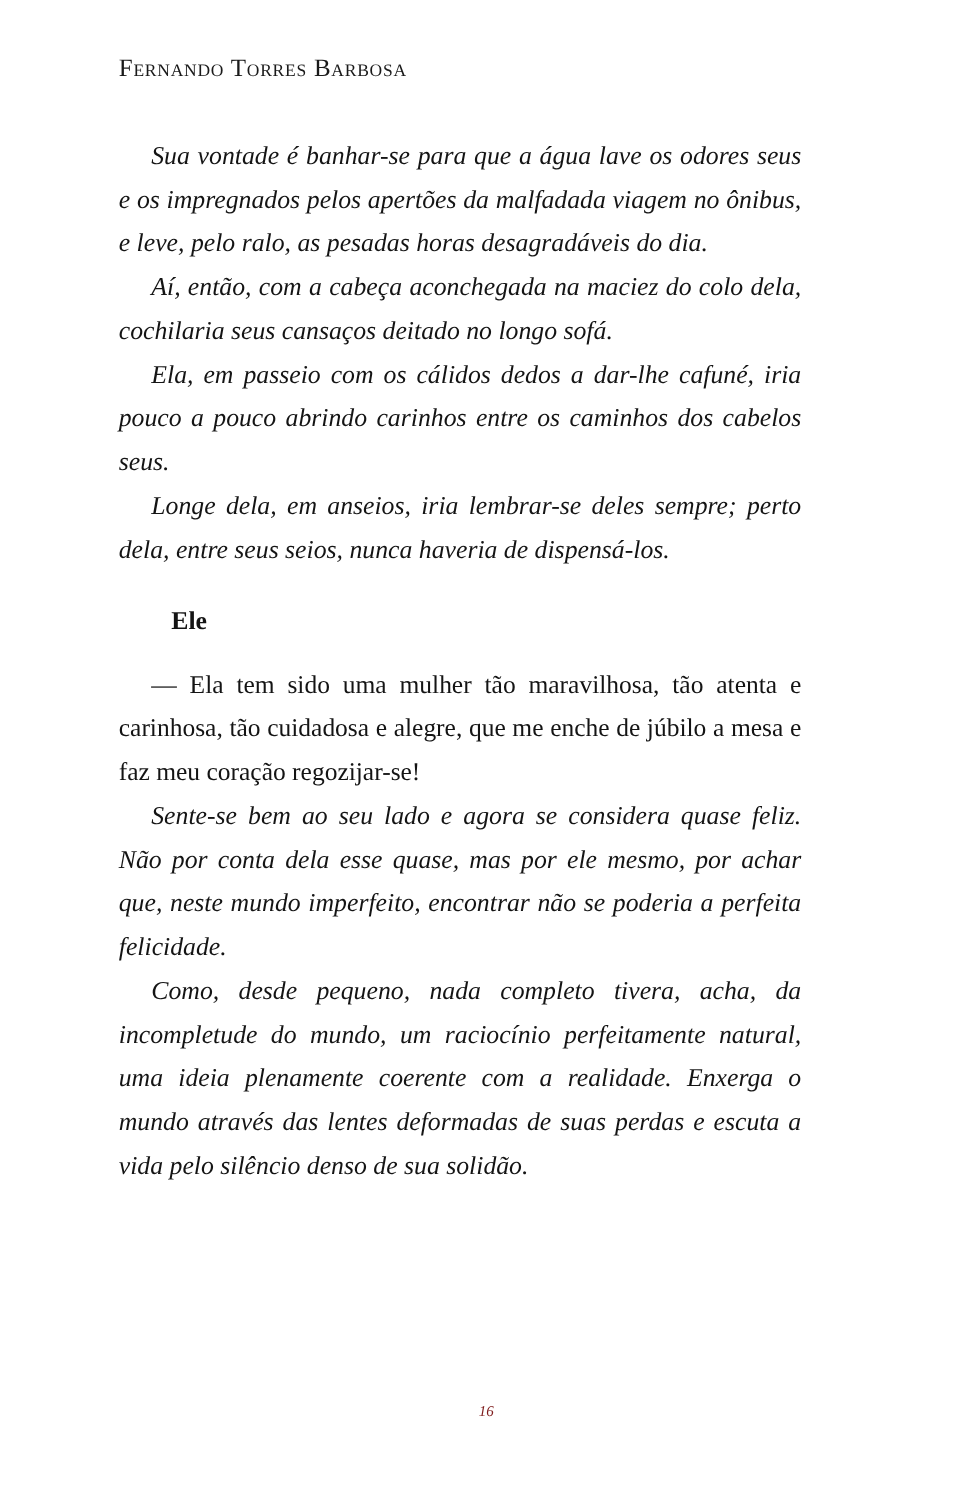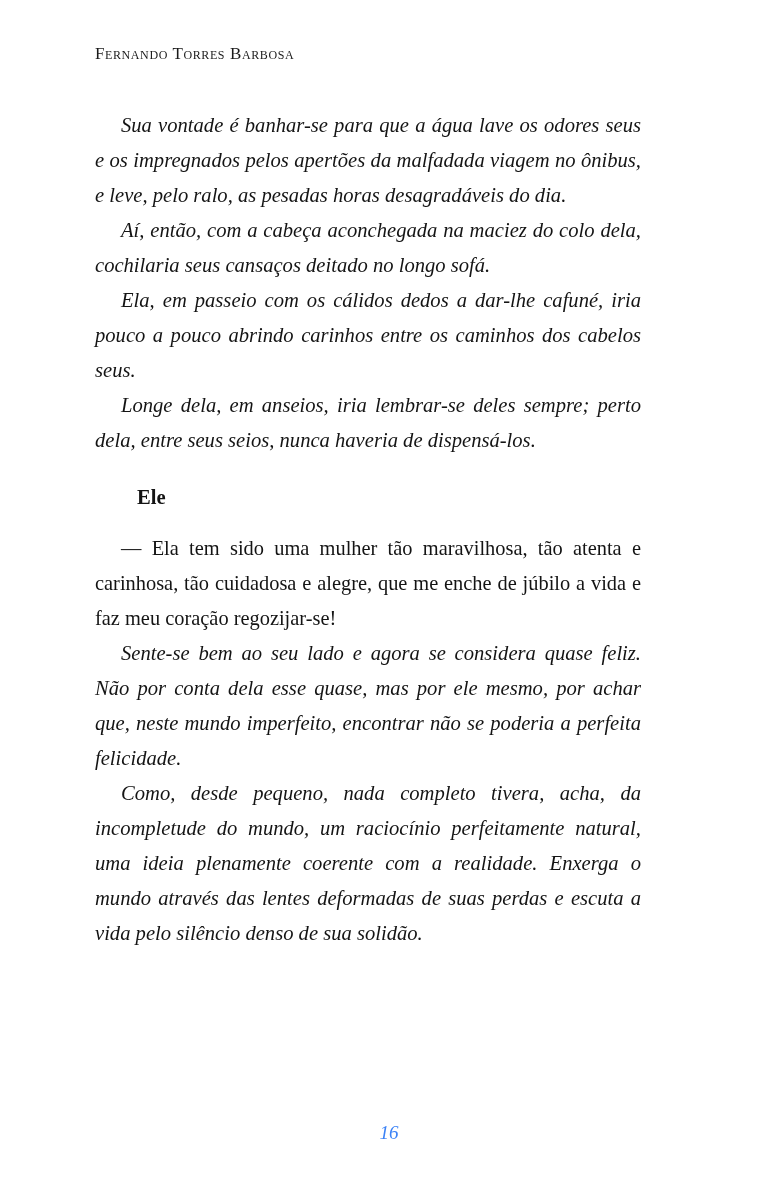--- a/index.html
+++ b/index.html
@@ -15,21 +15,21 @@
     overflow: hidden;
     font-family: "Liberation Serif", "DejaVu Serif", serif;
     color: #141414;
     box-sizing: border-box;
   }
   .running-head {
     position: absolute;
     left: 95px;
     top: 44px;
     font-family: "Liberation Serif", "DejaVu Serif", serif;
-    font-size: 17px;
+    font-size: 20px;
     font-variant: small-caps;
     letter-spacing: 0.6px;
     color: #1a1a1a;
     white-space: nowrap;
   }
   .textblock {
     position: absolute;
     left: 95px;
     top: 108px;
     width: 546px;
@@ -65,22 +65,22 @@
   .gap-before {
     margin-top: 22px;
   }
   .folio {
     position: absolute;
     left: 0;
     right: 0;
     top: 1122px;
     text-align: center;
     font-style: italic;
-    font-size: 19px;
-    color: #3b82f6;
+    font-size: 12px;
+    color: #7f1d1d;
   }
 </style>
 </head>
 <body>
 
 <div class="page">
 
   <div class="running-head">Fernando Torres Barbosa</div>
 
   <div class="textblock">
@@ -91,21 +91,21 @@
 
     <p class="ital indent">Aí, então, com a cabeça aconchegada na maciez do colo dela, cochilaria seus cansaços deitado no longo sofá.</p>
 
     <p class="ital indent">Ela, em passeio com os cálidos dedos a dar-lhe cafuné, iria pouco a pouco abrindo carinhos entre os caminhos dos cabelos seus.</p>
 
 
     <p class="ital indent">Longe dela, em anseios, iria lembrar-se deles sempre; perto dela, entre seus seios, nunca haveria de dispensá-los.</p>
 
     <p class="section-head gap-before">Ele</p>
 
-    <p class="roman indent">— Ela tem sido uma mulher tão maravilhosa, tão atenta e carinhosa, tão cuidadosa e alegre, que me enche de júbilo a vida e faz meu coração regozijar-se!</p>
+    <p class="roman indent">— Ela tem sido uma mulher tão maravilhosa, tão atenta e carinhosa, tão cuidadosa e alegre, que me enche de júbilo a mesa e faz meu coração regozijar-se!</p>
 
 
     <p class="ital indent">Sente-se bem ao seu lado e agora se considera quase feliz. Não por conta dela esse quase, mas por ele mesmo, por achar que, neste mundo imperfeito, encontrar não se poderia a perfeita felicidade.</p>
 
     <p class="ital indent">Como, desde pequeno, nada completo tivera, acha, da incompletude do mundo, um raciocínio perfeitamente natural, uma ideia plenamente coerente com a realidade. Enxerga o mundo através das lentes deformadas de suas perdas e escuta a vida pelo silêncio denso de sua solidão.</p>
 
   </div>
 
   <div class="folio">16</div>
 

